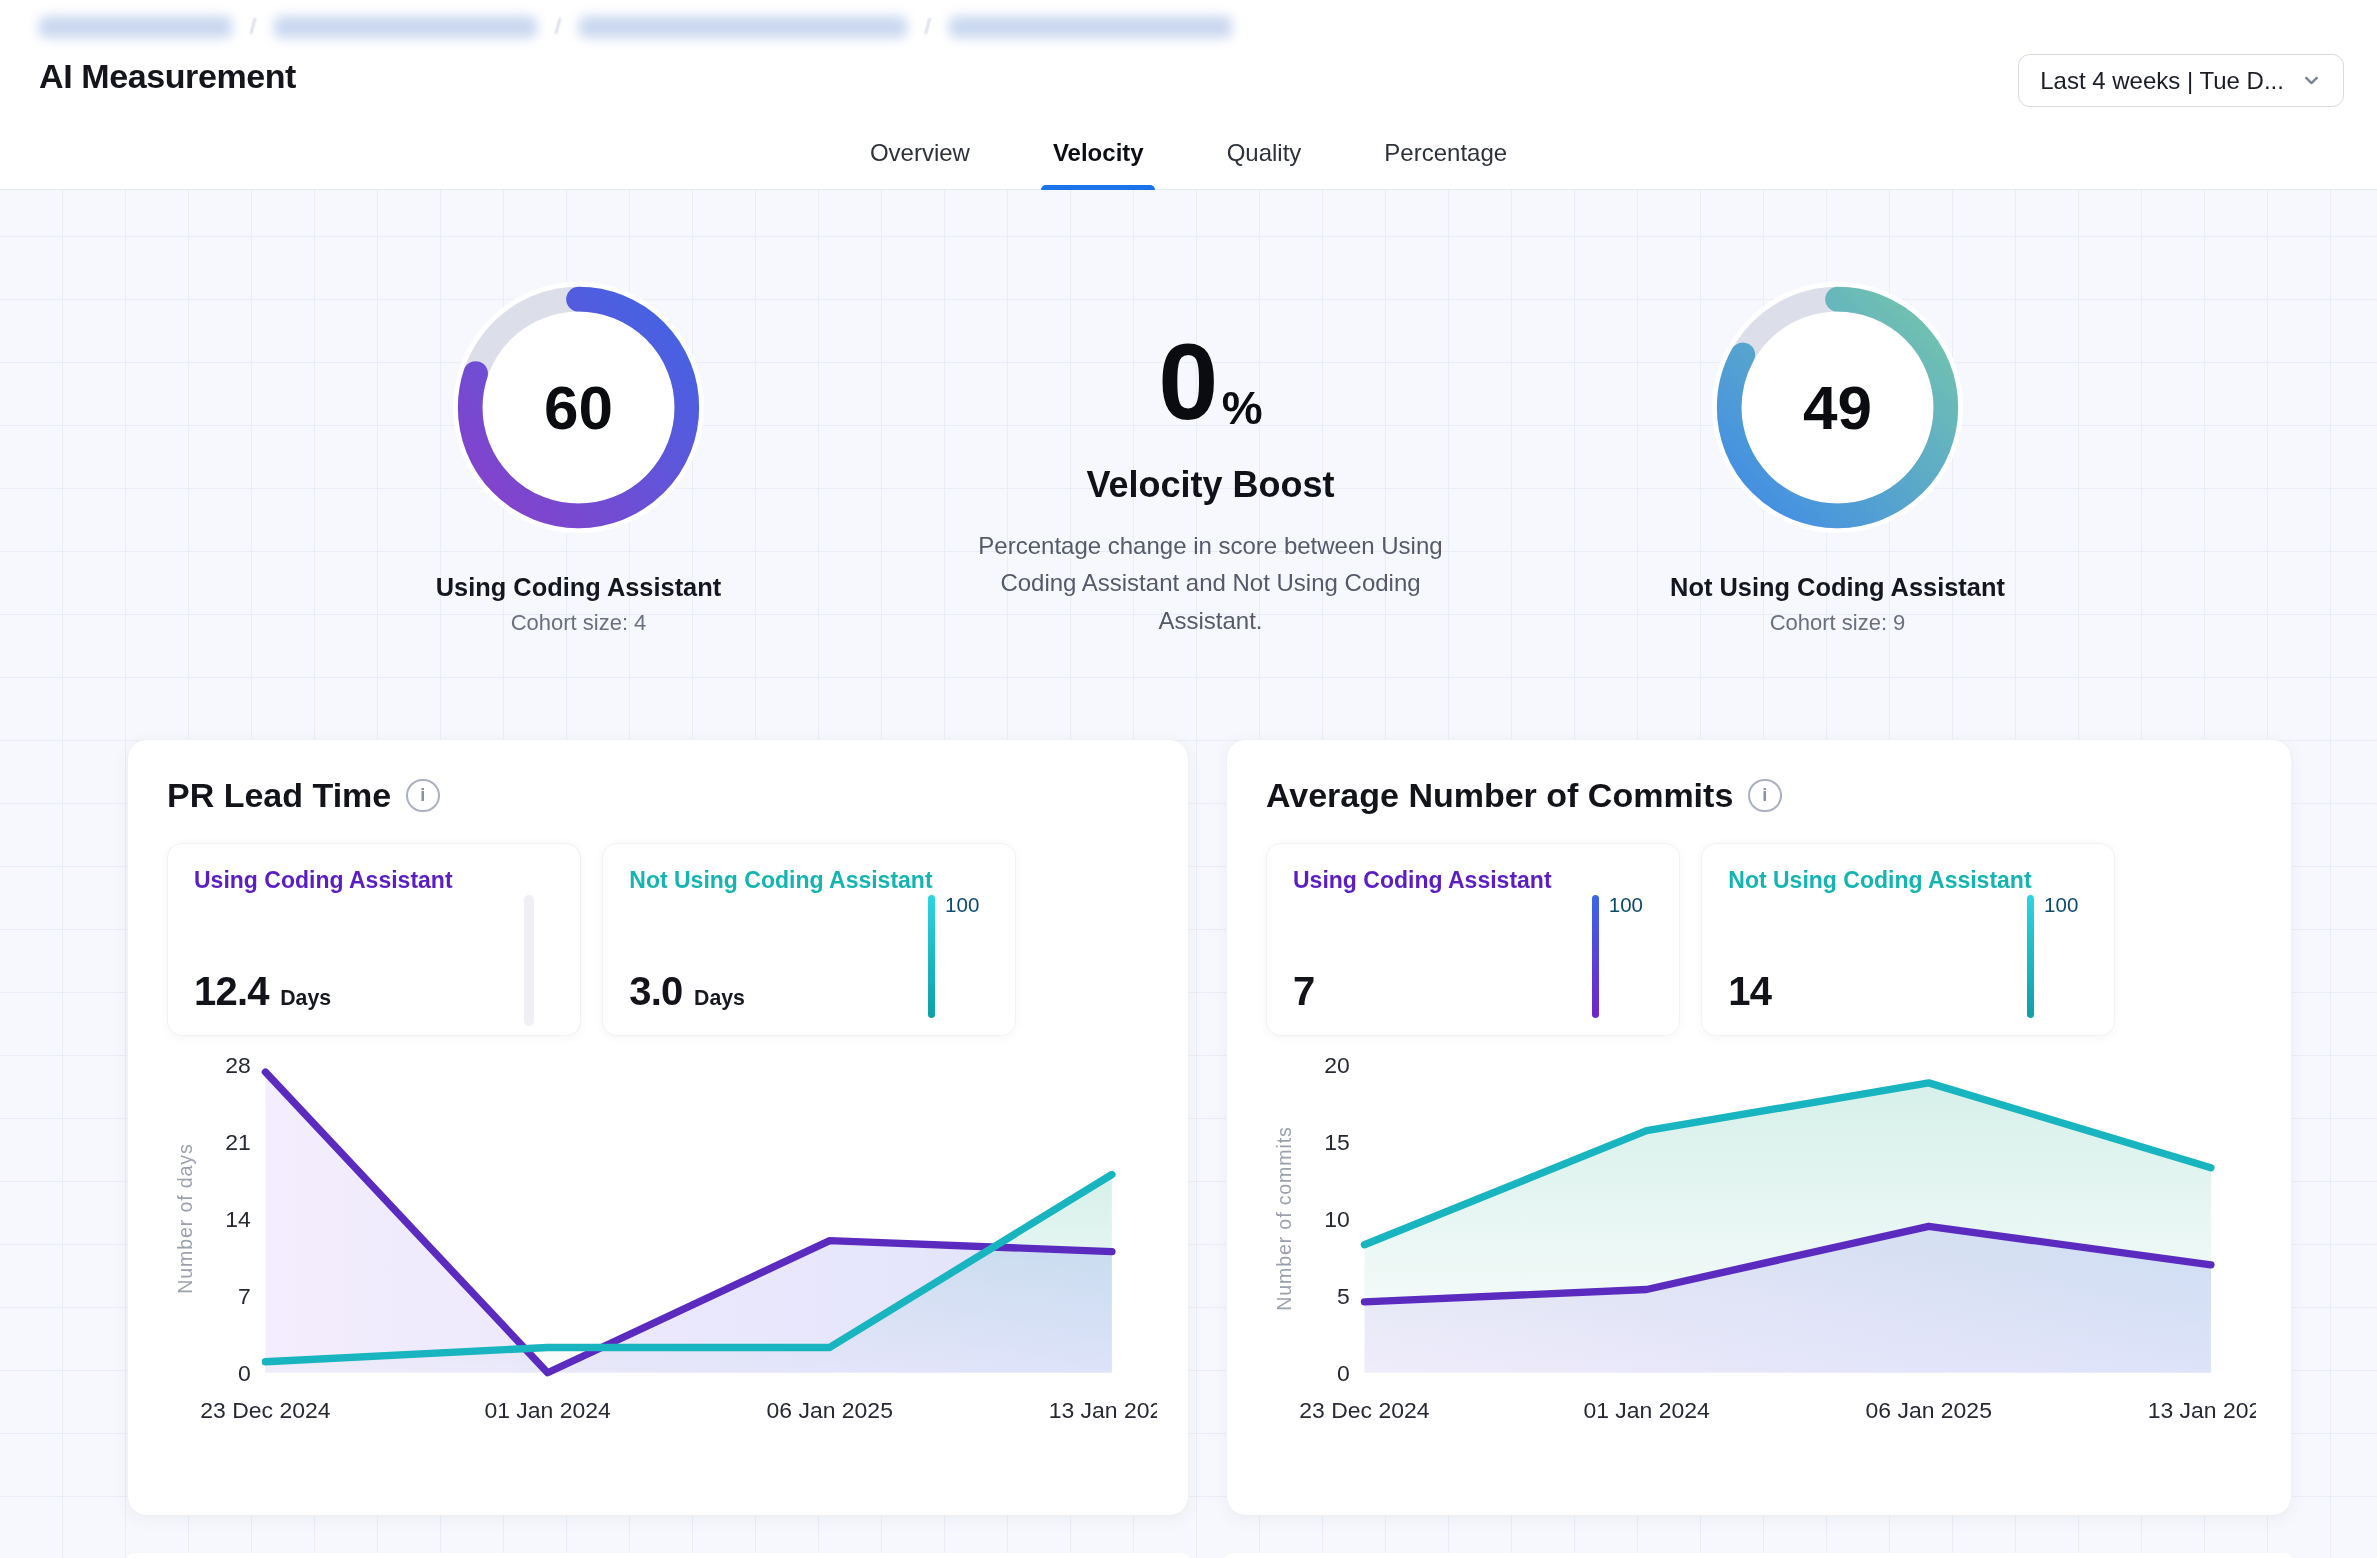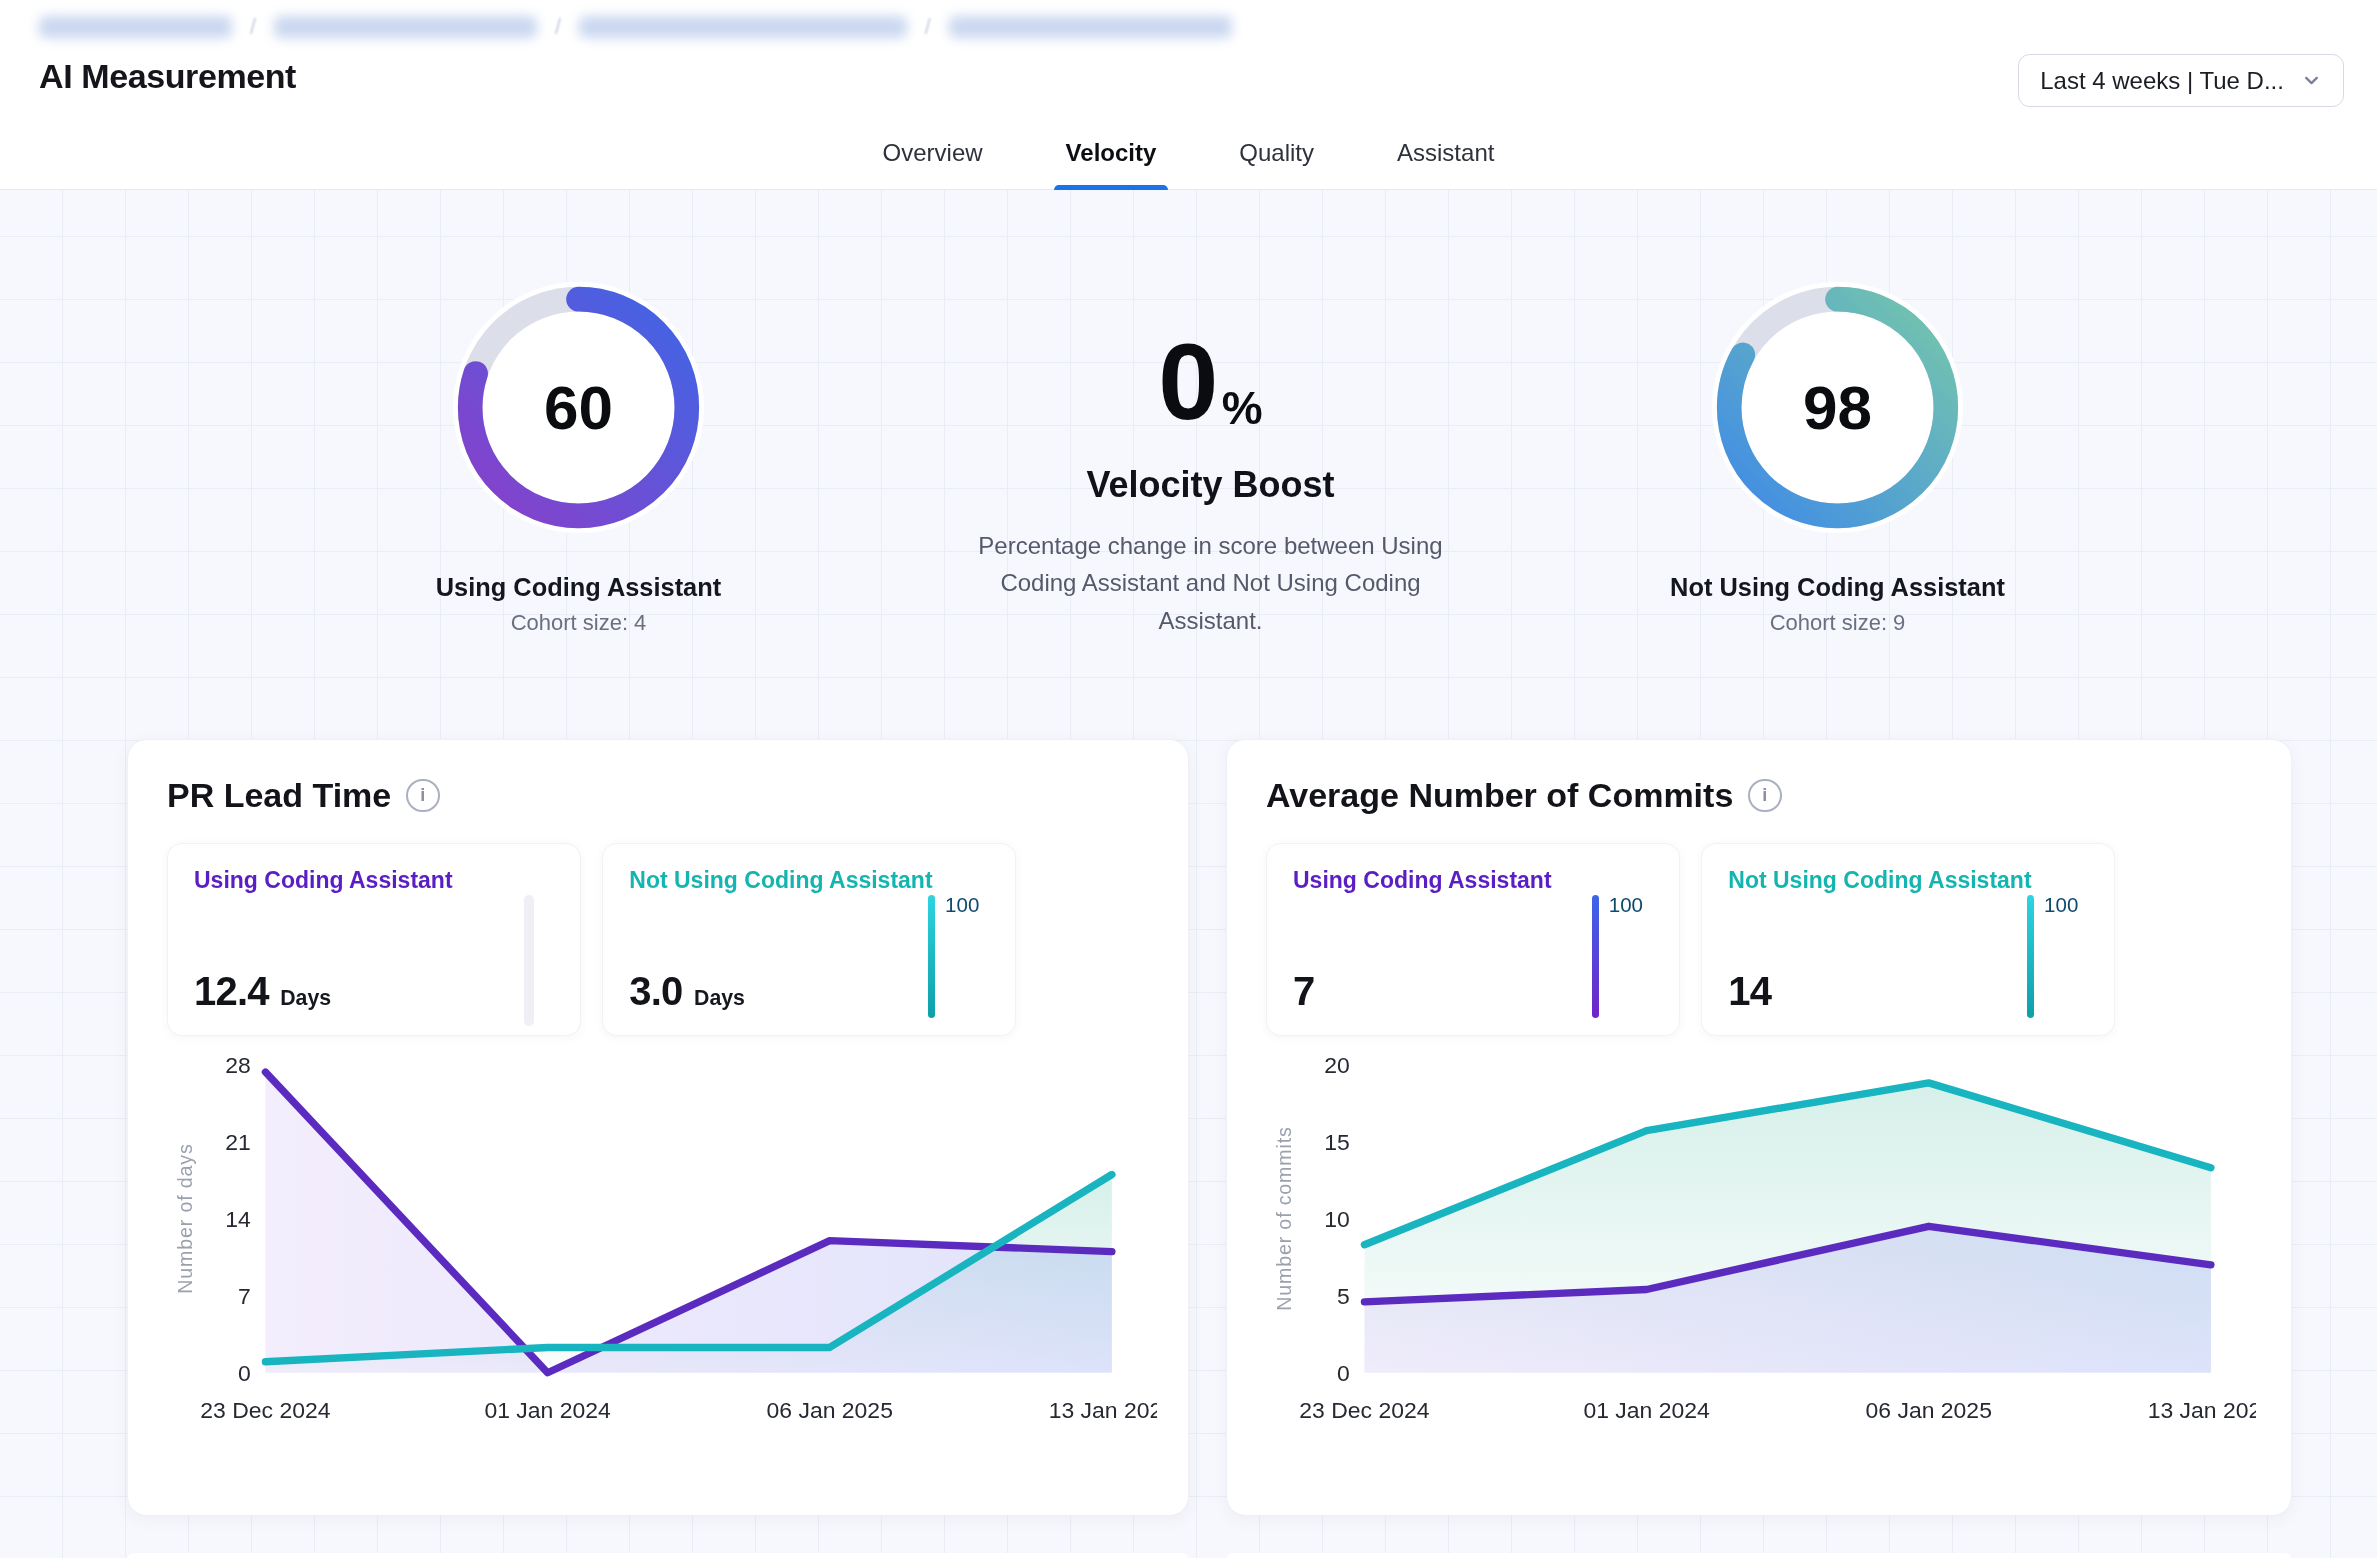--- a/index.html
+++ b/index.html
@@ -105,21 +105,21 @@
       <span>Overview</span>
     </div>
   <div class="tab active">
       <span>Velocity</span>
     <span class="underline" style="background: rgb(26, 115, 232);"></span>
     </div>
   <div class="tab">
       <span>Quality</span>
     </div>
   <div class="tab">
-      <span>Assistant</span>
+      <span>Percentage</span>
     </div>
 </div>
 
 <div id="content">
 
   <div class="gauge-block left">
     <div class="gauge-wrap">
       <svg width="279" height="279" viewBox="0 0 340 340">
           <defs>
             <linearGradient id="gg0" x1="0" y1="0" x2="1" y2="1">
@@ -152,21 +152,21 @@
           <defs>
             <linearGradient id="gg1" x1="0" y1="0" x2="1" y2="1">
               <stop offset="0" stop-color="#3f8ae8"></stop>
               <stop offset="1" stop-color="#76c7ab"></stop>
             </linearGradient>
           </defs>
           <circle cx="170" cy="170" r="153" fill="#ffffff"></circle>
           <circle cx="170" cy="170" r="132" fill="none" stroke="#dcdfea" stroke-width="30"></circle>
           <circle cx="170" cy="170" r="132" fill="none" stroke="url(#gg1)" stroke-width="30" stroke-linecap="round" stroke-dasharray="688.3857822545955 829.3804605477054" transform="rotate(-90 170 170)"></circle>
         </svg>
-      <div class="gauge-num">98</div>
+      <div class="gauge-num">49</div>
     </div>
     <div class="gauge-label">Not Using Coding Assistant</div>
     <div class="gauge-cohort">Cohort size: 9</div>
   </div>
 
   <div class="card left">
     <div class="card-title-row">
       <span class="card-title">PR Lead Time</span>
       <span class="info-icon">i</span>
     </div>

